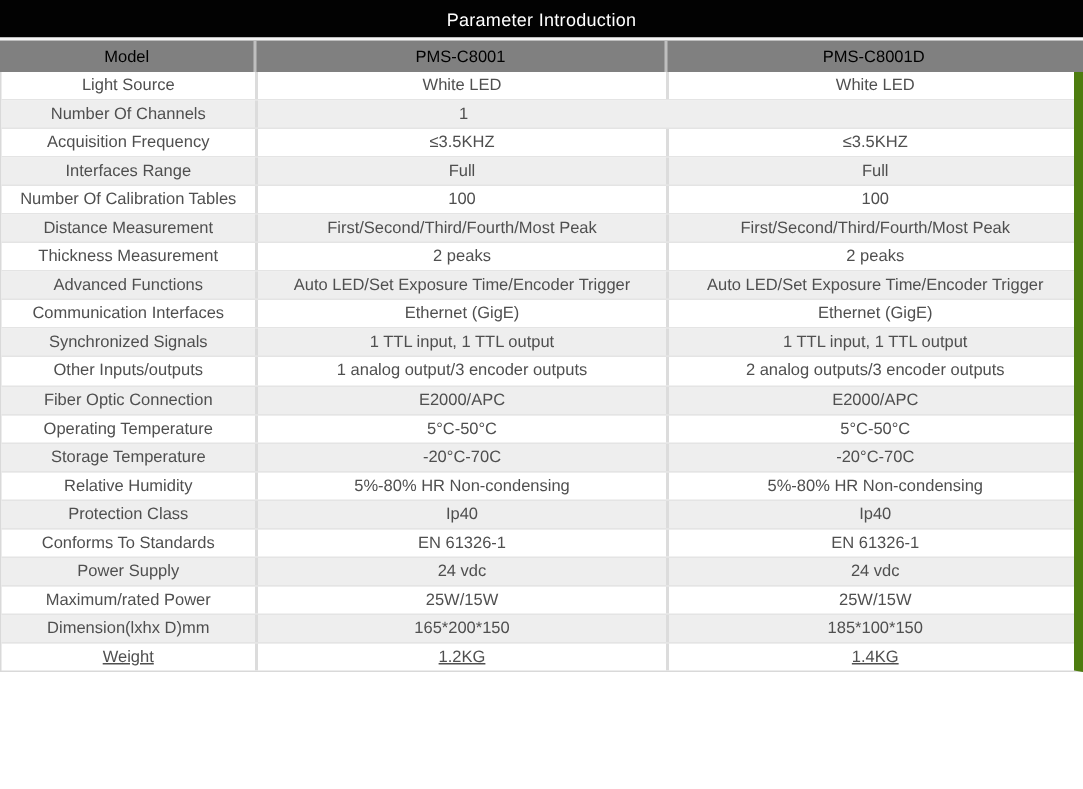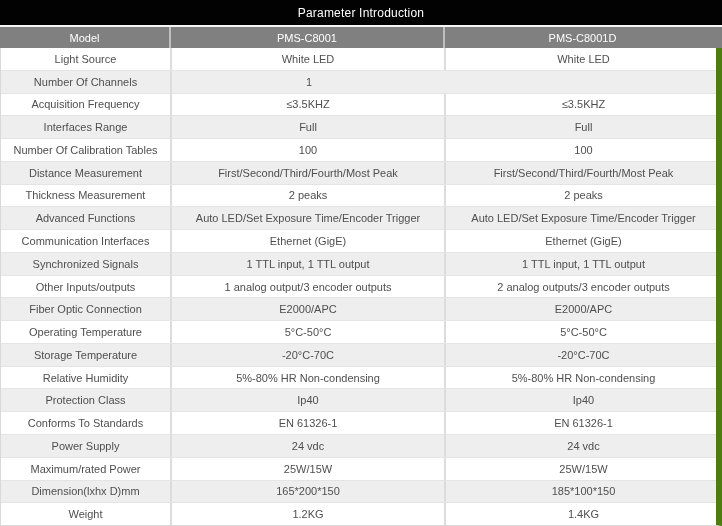--- a/index.html
+++ b/index.html
@@ -1,43 +1,43 @@
 <!DOCTYPE html>
 <html><head>
 <meta charset="utf-8">
 <style>
   html,body{margin:0;padding:0;background:#ffffff;}
   .spec-table{
-    width:722px;height:526px;box-sizing:border-box;
+    width:722px;height:448px;box-sizing:border-box;
     font-family:"Liberation Sans",sans-serif;
     display:flex;flex-direction:column;background:#ffffff;
     color:#4f4f4f;
   }
   .title-bar{
     height:25px;flex:0 0 25px;background:#020202;color:#ffffff;
     display:flex;align-items:center;justify-content:center;
     font-size:12px;letter-spacing:.2px;
   }
   .title-gap{height:2px;flex:0 0 2px;background:#f5f5f5;}
   .grid-row{
     display:grid;grid-template-columns:171px 274px 275px;
     box-sizing:border-box;
   }
   .header-row{
-    flex:0 0 21px;height:21px;background:#808080;color:#ffffff;
+    flex:0 0 21px;height:21px;background:#808080;color:#000000;
   }
   .header-row .cell{border-right:2px solid #bfbfbf;}
   .header-row .cell:last-child{border-right:none;}
   .body{
     flex:1;display:flex;flex-direction:column;
     border-left:1px solid #d9d9d9;border-right:6px solid #4d7c0f;
     border-bottom:1px solid #d9d9d9;box-sizing:border-box;
   }
   .body .grid-row{flex:1;border-bottom:1px solid #e4e4e4;}
-  .body .grid-row:last-child{border-bottom:none;}
+  .body .grid-row:last-child{border-bottom:none;text-decoration:underline;}
   .body .grid-row:nth-child(even){background:#eeeeee;}
   .cell{
     display:flex;align-items:center;justify-content:center;
     font-size:11px;text-align:center;overflow:hidden;white-space:nowrap;
     box-sizing:border-box;padding:0 4px;
   }
   .body .cell{border-right:2px solid #dcdcdc;}
   .body .cell:last-child{border-right:none;}
 </style>
 </head>

